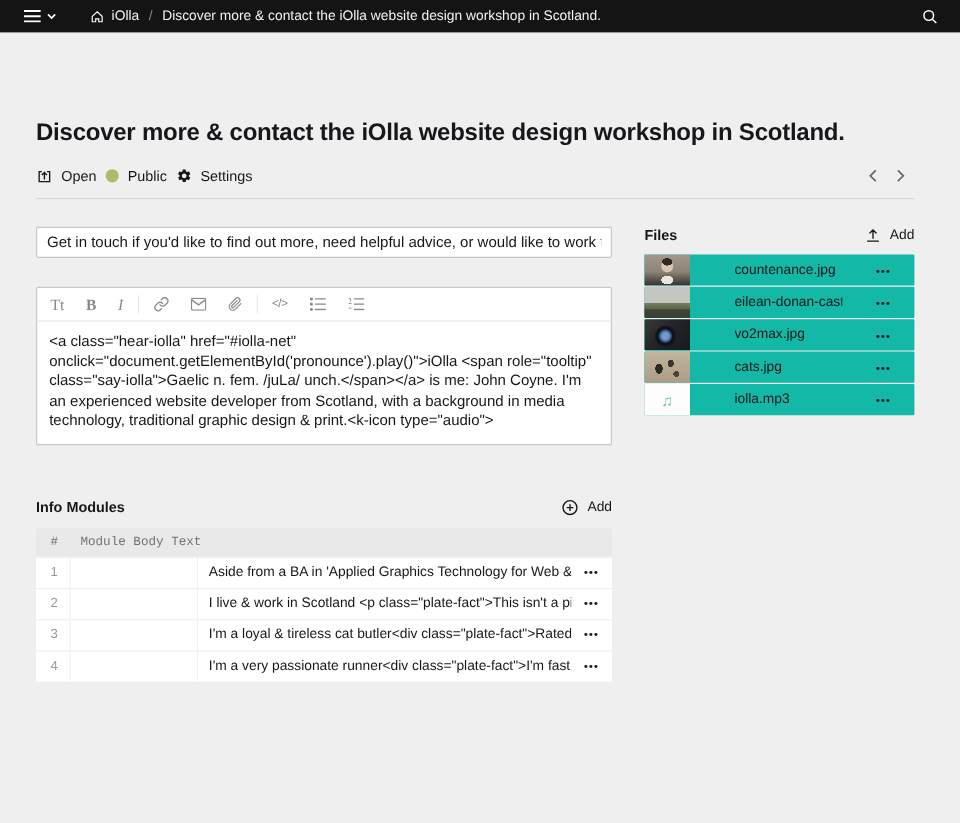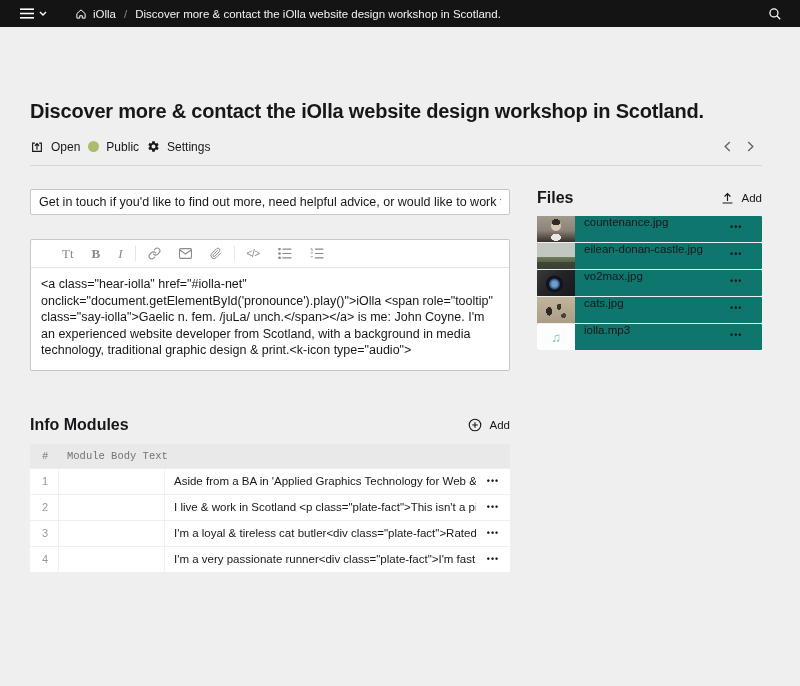--- a/index.html
+++ b/index.html
@@ -58,34 +58,34 @@
 
   
   .editor { border: 1px solid #c7c7c7; border-radius: 2px; background: #fff; }
   .editor-toolbar {
     height: 28px; display: flex; align-items: center;
     padding: 0 11px; gap: 18px;
     border-bottom: 1px solid #e6e6e6;
     color: #8a8a8a;
   }
   .tb-btn { display: flex; align-items: center; cursor: pointer; font-size: 12px; color: #8a8a8a; }
-  .tb-txt { font-family: "Liberation Serif", serif; font-size: 13px; margin-left: 20px; }
+  .tb-txt { font-family: "Liberation Serif", serif; font-size: 13px; }
   .tb-bold { font-weight: bold; font-family: "Liberation Serif", serif; font-size: 13px; }
   .tb-italic { font-style: italic; font-family: "Liberation Serif", serif; font-size: 13px; }
   .tb-code { font-size: 10px; letter-spacing: -0.5px; }
   .tb-sep { width: 1px; height: 15px; background: #e6e6e6; margin: 0 -6px; }
   .editor-body {
     padding: 8px 10px 11px 10px;
     font-size: 12.5px; line-height: 16.5px;
     overflow-wrap: break-word;
   }
 
   
   .section-head { display: flex; align-items: center; }
-  .section-title { font-size: 16px; font-weight: bold; }
+  .section-title { font-size: 12px; font-weight: bold; }
   .section-head .spacer { flex: 1; }
   .add-btn { display: flex; align-items: center; gap: 8px; font-size: 11.5px; cursor: pointer; }
 
   
   .modules { margin-top: 45px; }
   .tbl { margin-top: 10px; border-radius: 2px; overflow: hidden; background: #fff; }
   .tbl-row, .tbl-head { display: flex; align-items: stretch; }
   .tbl-head {
     height: 24px; background: #e9e9e9;
     font-family: "Liberation Mono", monospace;
@@ -99,22 +99,22 @@
   .tbl-head { border-top: none; }
   .tbl-row .c-num { color: #999; font-size: 11px; }
   .tbl-row .c-title { border-left: 1px solid #f0f0f0; border-right: 1px solid #f0f0f0; }
   .tbl-row .c-body { font-size: 11.5px; white-space: nowrap; overflow: hidden; }
   .c-opts { width: 34px; flex: none; justify-content: center; }
   .opts-btn { font-size: 9px; letter-spacing: 1px; color: #16171a; cursor: pointer; font-weight: bold; }
 
   
   .files-list { margin-top: 9px; }
   .file-row {
-    height: 26px; background: #0f766e; border-radius: 1px;
-    display: flex; margin-bottom: 1px;
+    height: 26px; background: #14b8a6; border-radius: 1px;
+    display: flex; align-items: center; margin-bottom: 1px; gap: 28px;
   }
   .thumb { width: 38px; height: 26px; flex: none; margin-right: 9px; border-radius: 1px 0 0 1px; overflow: hidden; }
   .file-name { font-size: 11.5px; flex: 1; min-width: 0; white-space: nowrap; overflow: hidden; }
   .file-row .c-opts { width: 32px; }
 
   .thumb-countenance { background:
     radial-gradient(ellipse 7px 5px at 50% 24%, #2e2a25 0 60%, rgba(0,0,0,0) 62%),
     radial-gradient(circle at 50% 38%, #d8c6b2 0 4.5px, rgba(0,0,0,0) 5.5px),
     radial-gradient(ellipse 8px 6px at 50% 82%, #e9e7e1 0 60%, rgba(0,0,0,0) 62%),
     linear-gradient(180deg, #a39a8c 0%, #8d8478 55%, #35302b 100%); }

